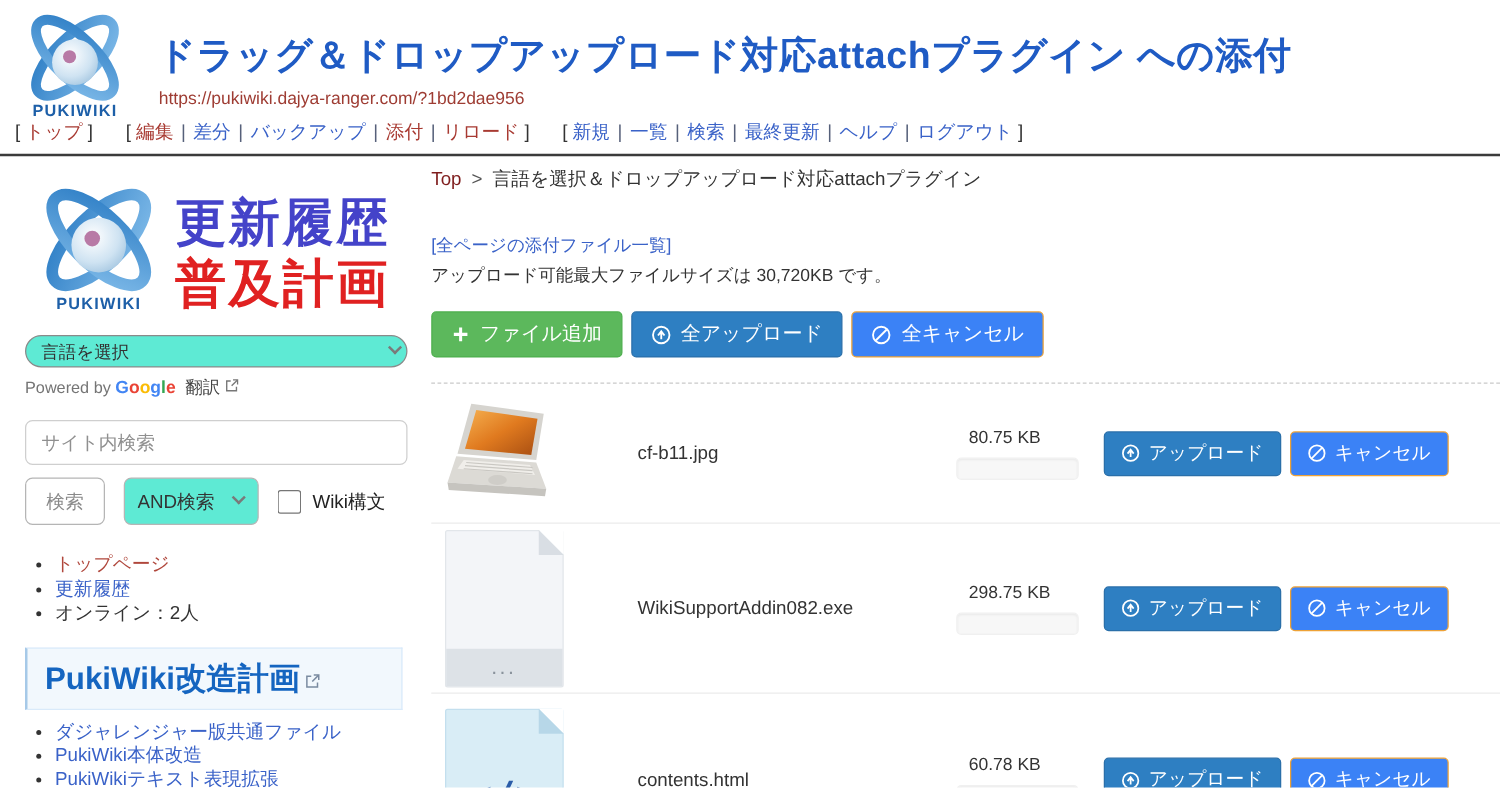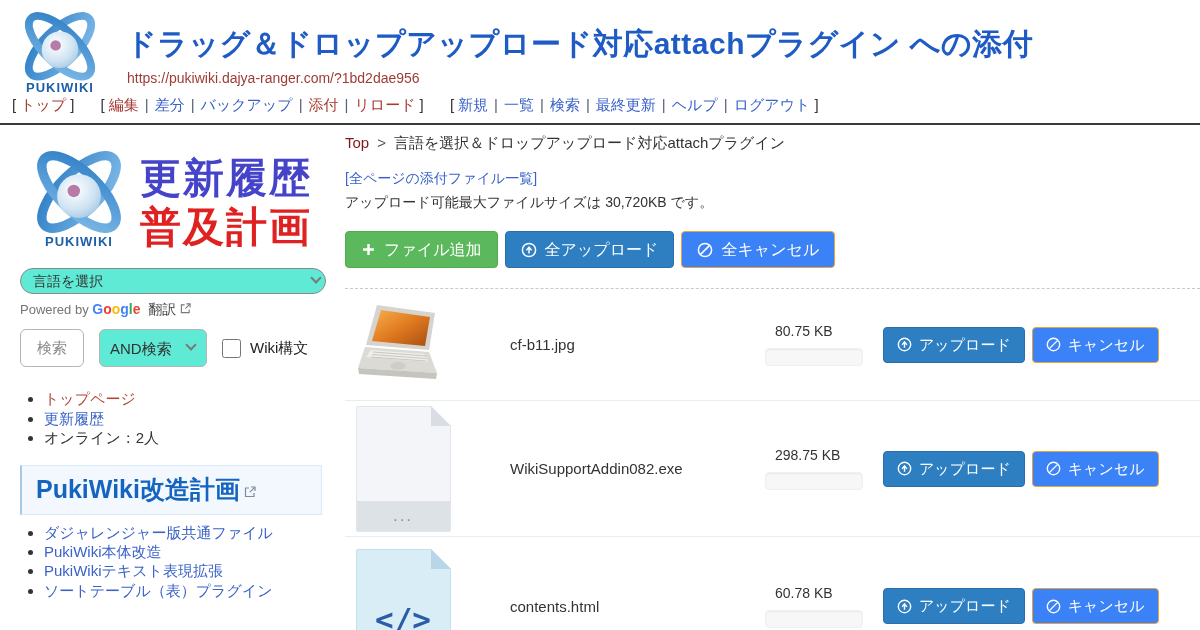--- a/index.html
+++ b/index.html
@@ -92,21 +92,21 @@
 
   .ext-icon { display:inline-block; vertical-align:baseline; margin-left:4px; }
 
   
   .main { position:absolute; left:345px; top:128px; width:855px; }
   .breadcrumb { font-size:15px; margin-top:6px; }
   .bc-root { color:#7f1d1d; cursor:pointer; }
   .bc-sep { color:#555; margin:0 8px; }
   .bc-cur { color:#333; }
 
-  .attach-list-link { margin-top:17px; font-size:14px; color:#3a62c8; cursor:pointer; }
+  .attach-list-link { margin-top:35px; font-size:14px; color:#3a62c8; cursor:pointer; }
   .maxsize { margin-top:6px; font-size:14px; color:#333; }
 
   .toolbar { margin-top:19px; display:flex; gap:7px; }
   .btn {
     display:inline-flex; align-items:center; gap:8px; color:#fff; font-size:16px;
     padding:8px 15px; border-radius:4px; border:1px solid transparent; cursor:pointer;
     font-family:inherit; line-height:1.2; white-space:nowrap;
   }
   .btn-green { background:#5cb85c; border-color:#4cae4c; }
   .btn-blue  { background:#2e7fc2; border-color:#2a6fa9; }
@@ -217,20 +217,21 @@
   <div class="powered">
     <span>Powered by</span>
     <span class="g-letter" style="color:#4285F4">G</span><span class="g-letter" style="color:#EA4335">o</span><span class="g-letter" style="color:#FBBC05">o</span><span class="g-letter" style="color:#4285F4">g</span><span class="g-letter" style="color:#34A853">l</span><span class="g-letter" style="color:#EA4335">e</span>
     <span class="translate-label">翻訳</span><svg class="ext-icon" width="11" height="11" viewBox="0 0 12 12">
         <path d="M5 2H1.5v8.5H10V7" fill="none" stroke="#777" stroke-width="1.2"></path>
         <path d="M7 1h4v4" fill="none" stroke="#777" stroke-width="1.2"></path>
         <path d="M10.7 1.3L5.8 6.2" stroke="#777" stroke-width="1.2"></path>
       </svg>
   </div>
 
+  <input class="site-search" type="text" placeholder="サイト内検索" style="">
 
   <div class="search-controls">
     <button class="search-btn">検索</button>
     <span class="sel-wrap">
       <select class="mode-select">
         <option>AND検索</option>
       </select>
       <span class="chev"></span>
     </span>
     <input type="checkbox" class="wiki-check" style="">

